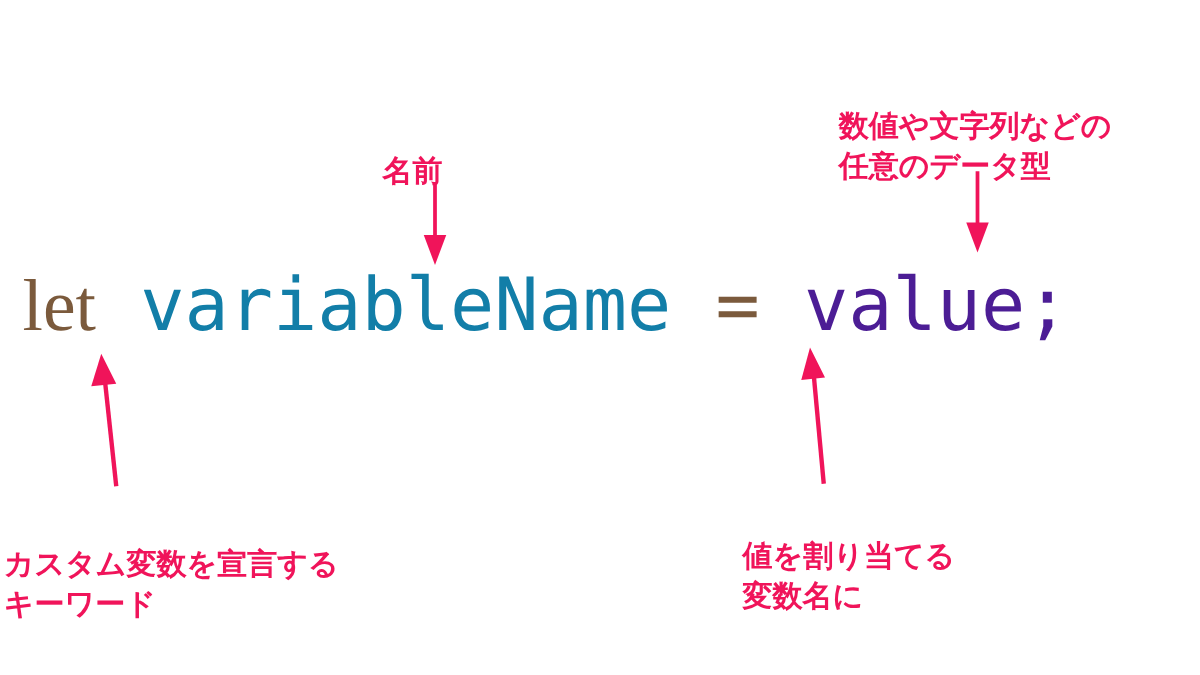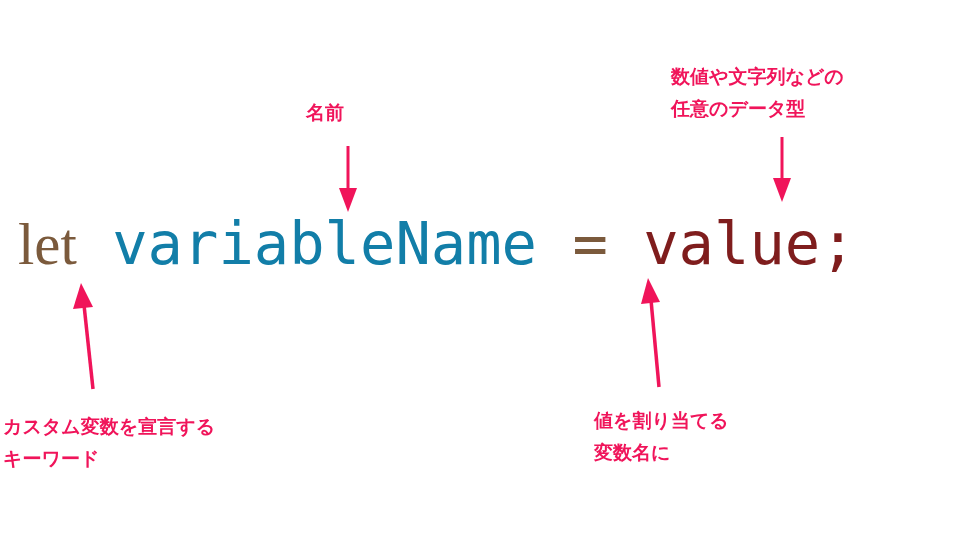--- a/index.html
+++ b/index.html
@@ -1,22 +1,22 @@
 <!DOCTYPE html>
 <html><head>
 <meta charset="utf-8">
 <style>
   html, body { margin:0; padding:0; }
   body { width:960px; height:540px; background:#ffffff; position:relative; overflow:hidden; font-family:"DejaVu Sans", sans-serif; }
   .code { position:absolute; left:18px; top:204px; font-family:"DejaVu Sans Mono", monospace; font-size:58.8px; line-height:80px; white-space:pre; letter-spacing:0; }
   .kw { color:#7b5a3c;font-family:Liberation Serif, serif; }
   .ident { color:#127ea8; }
   .op { color:#7b5a3c; }
-  .val { color:#7f1d1d; }
-  .label { position:absolute; color:#f0145a; font-weight:bold; font-size:19px; line-height:32px; white-space:pre; }
+  .val { color:#4c1d95; }
+  .label { position:absolute; color:#f0145a; font-weight:bold; font-size:24px; line-height:32px; white-space:pre;margin-top:25px; }
   svg.arrows { position:absolute; left:0; top:0; }
 </style>
 </head>
 <body>
 
 <div class="code"><span class="kw">let</span><span> </span><span class="ident">variableName</span><span> </span><span class="op">=</span><span> </span><span class="val">value;</span></div>
 
 <div class="label" style="left:306px; top:96px;"><span>名前</span></div>
 
 <div class="label" style="left:671px; top:60px; text-align:left;"><div>数値や文字列などの</div><div style="padding-left:0px;">任意のデータ型</div></div>

